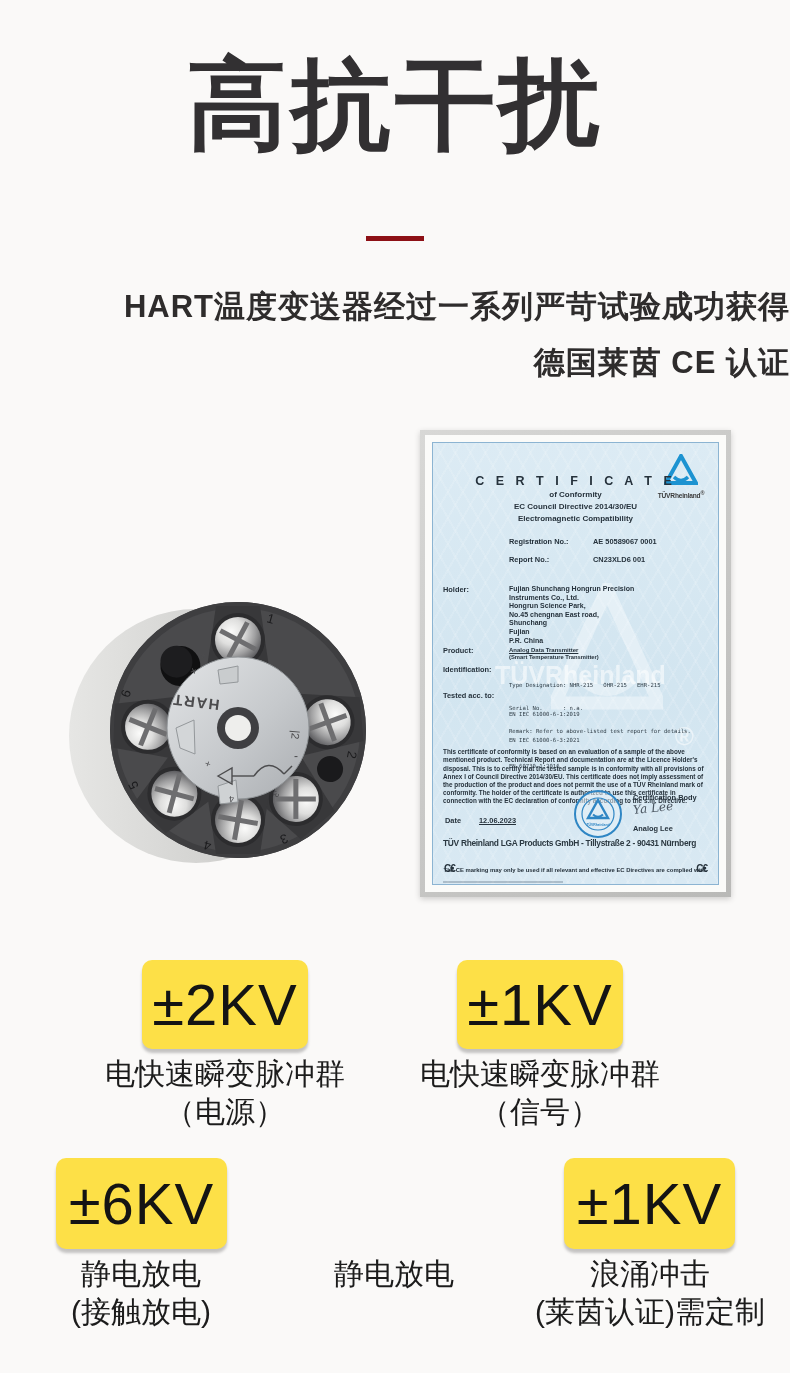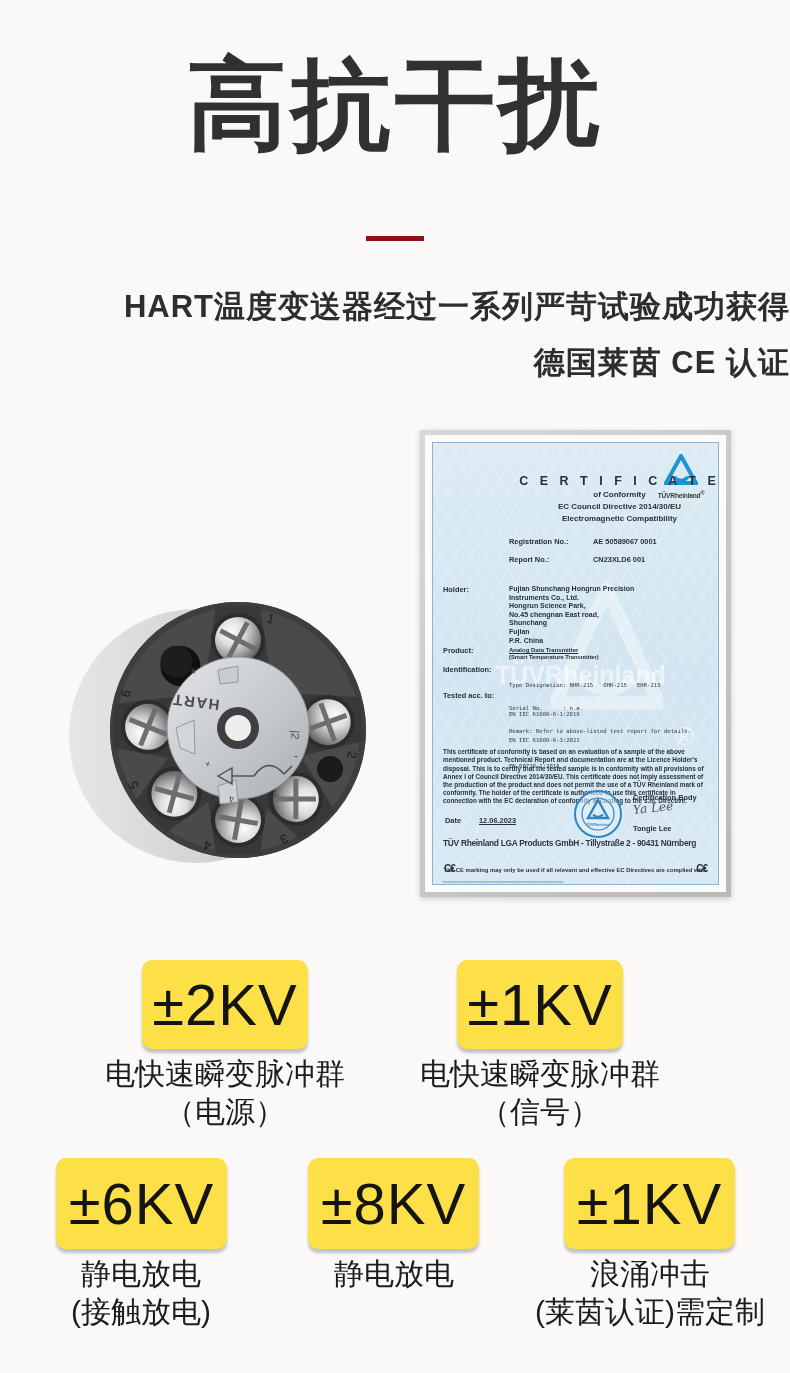--- a/index.html
+++ b/index.html
@@ -25,21 +25,21 @@
     box-shadow:0 2px 6px rgba(0,0,0,0.18);}
   .cert-mat{background:#fbfbf9;width:100%;height:100%;box-sizing:border-box;padding:7px;}
   .cert-paper{position:relative;width:100%;height:100%;box-sizing:border-box;
     border:1px solid #8cb4d2;overflow:hidden;
     background:
       repeating-linear-gradient(60deg,rgba(255,255,255,0.13) 0 2px,rgba(0,0,0,0) 2px 13px),
       repeating-linear-gradient(-60deg,rgba(255,255,255,0.13) 0 2px,rgba(0,0,0,0) 2px 13px),
       linear-gradient(180deg,#dcebf4 0%,#d2e5f0 55%,#d9e9f3 100%);
     color:#1d2b36;}
   .cp{position:absolute;margin:0;white-space:nowrap;}
-  .c-head{left:0;width:100%;text-align:center;font-weight:bold;color:#26323c;padding-left:44px;}
+  .c-head{left:0;width:100%;text-align:center;font-weight:bold;color:#26323c;}
   .c-title{top:31px;font-size:12.5px;letter-spacing:4px;}
   .c-sub{top:47px;font-size:8px;}
   .c-dir{top:59px;font-size:8px;}
   .c-emc{top:71px;font-size:8px;}
   .c-lbl{font-size:7.4px;font-weight:bold;color:#26323c;}
   .c-val{font-size:7.4px;font-weight:bold;color:#26323c;}
   .c-lines{position:absolute;font-size:7px;font-weight:bold;line-height:8.6px;color:#26323c;}
   .c-mono{position:absolute;font-family:"DejaVu Sans Mono",monospace;font-size:5.6px;line-height:7.6px;color:#33404a;white-space:pre;}
   .c-para{position:absolute;left:10px;top:299px;width:265px;font-size:6.35px;font-weight:bold;
     line-height:8.1px;color:#26323c;white-space:normal;text-align:left;}
@@ -258,21 +258,21 @@
         <div class="c-mono" style="left:76px;top:250px;line-height:8.6px">
           <div>EN IEC 61000-6-1:2019</div>
           <div>EN IEC 61000-6-3:2021</div>
           <div>EN 60730-1:2016</div>
         </div>
 
         <p class="c-para">This certificate of conformity is based on an evaluation of a sample of the above mentioned product. Technical Report and documentation are at the Licence Holder's disposal. This is to certify that the tested sample is in conformity with all provisions of Annex I of Council Directive 2014/30/EU. This certificate does not imply assessment of the production of the product and does not permit the use of a TÜV Rheinland mark of conformity. The holder of the certificate is authorized to use this certificate in connection with the EC declaration of conformity according to the s.m. Directive.</p>
 
         <p class="cp c-lbl" style="left:200px;top:350px">Certification Body</p>
         <p class="cp c-sig">Ya Lee</p>
-        <p class="cp c-lbl" style="left:200px;top:381px">Tongle Lee</p>
+        <p class="cp c-lbl" style="left:200px;top:381px">Analog Lee</p>
 
         <svg class="c-seal" viewBox="0 0 52 52">
           <circle cx="26" cy="26" r="23" fill="rgba(229,240,248,0.55)" stroke="#2f86c4" stroke-width="2"></circle>
           <circle cx="26" cy="26" r="16" fill="none" stroke="#2f86c4" stroke-width="1.2"></circle>
           <path d="M26 12 L36 30 L16 30 Z" fill="none" stroke="#2f86c4" stroke-width="2.4"></path>
           <path d="M21 26.5 q5 4.5 10 0" fill="none" stroke="#2f86c4" stroke-width="2"></path>
           <text x="26" y="37.5" font-size="3.4" fill="#2f86c4" text-anchor="middle" font-weight="bold">TÜVRheinland</text>
         </svg>
 
         <p class="cp c-lbl" style="left:12px;top:373px">Date</p>
@@ -293,21 +293,20 @@
   <div class="kv-label" style="left:45px;top:1055px;width:360px">
     <div>电快速瞬变脉冲群</div>
     <div>（电源）</div>
   </div>
   <div class="kv-label" style="left:360px;top:1055px;width:360px">
     <div>电快速瞬变脉冲群</div>
     <div>（信号）</div>
   </div>
 
   <div class="kv" style="left:56px;top:1158px;width:171px;height:91px">±6KV</div>
-  <div class="kv" style="left:308px;top:1158px;width:171px;height:91px">±8KV</div>
   <div class="kv" style="left:564px;top:1158px;width:171px;height:91px">±1KV</div>
   <div class="kv-label" style="left:-19px;top:1255px;width:320px">
     <div>静电放电</div>
     <div>(接触放电)</div>
   </div>
   <div class="kv-label" style="left:234px;top:1255px;width:320px">
     <div>静电放电</div>
   </div>
   <div class="kv-label" style="left:490px;top:1255px;width:320px">
     <div>浪涌冲击</div>

